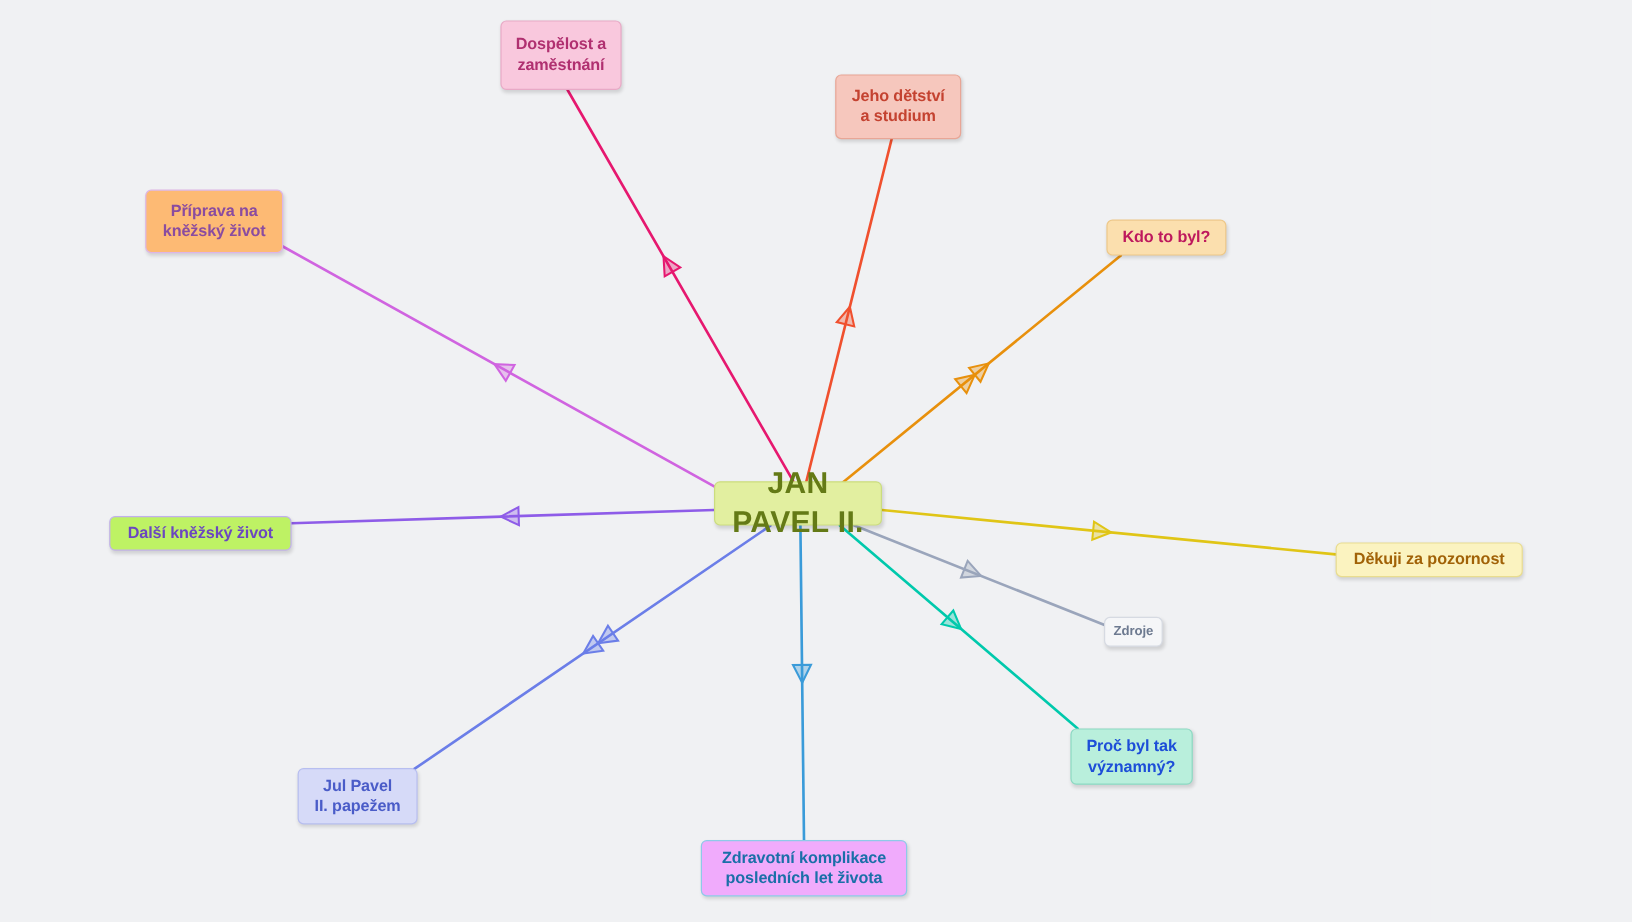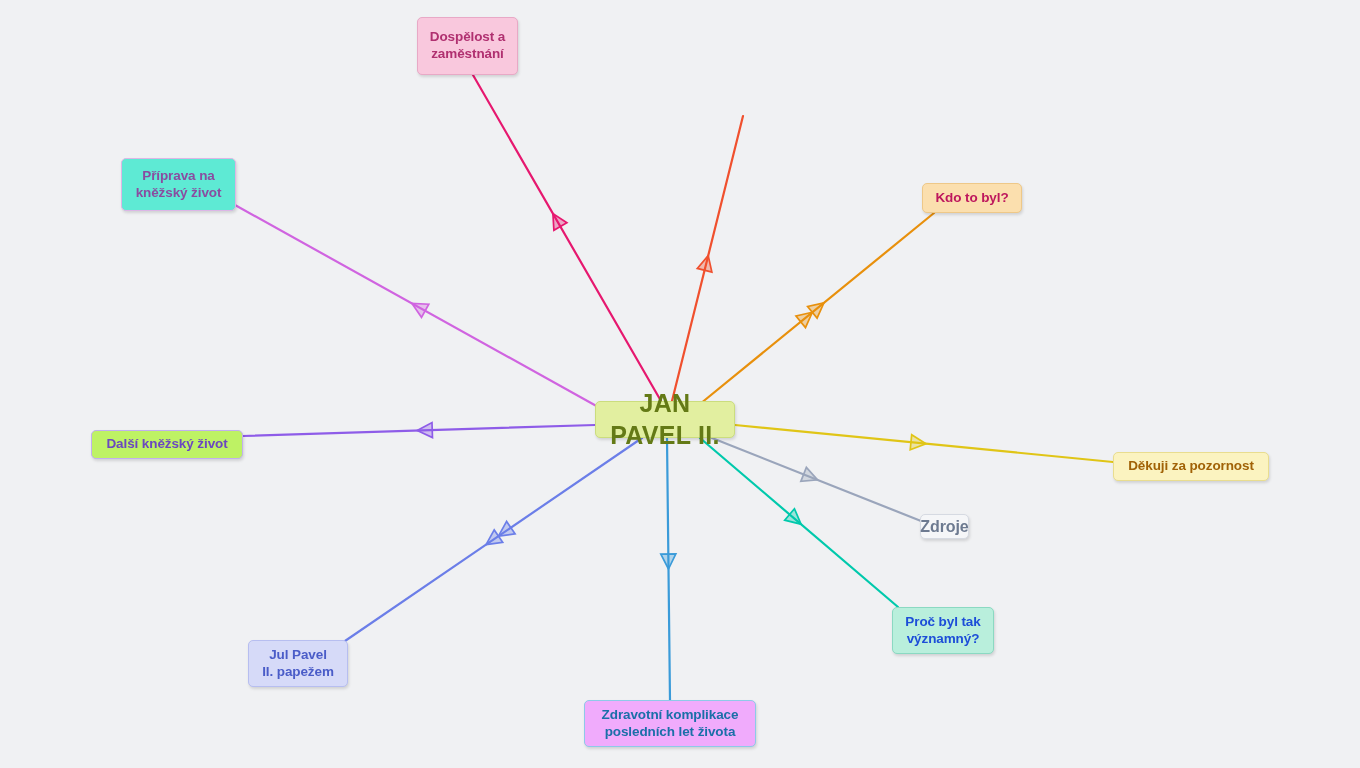--- a/index.html
+++ b/index.html
@@ -46,21 +46,21 @@
     letter-spacing: -0.1px;
   }
 
   .node-central {
     font-size: 25px;
     letter-spacing: 0.3px;
     font-weight: bold;
   }
 
   .node-small {
-    font-size: 16px;
+    font-size: 11px;
     font-weight: bold;
   }
 
   .node-normal {
     font-size: 13.5px;
   }
 </style>
 </head>
 <body>
 
@@ -87,24 +87,26 @@
       <polygon points="800.98,524.19 794.44,508.75 784.70,520.16" fill="#00c9ac" fill-opacity="0.35" stroke="#00c9ac" stroke-width="1.7" stroke-linejoin="miter"></polygon>
       <line x1="712" y1="438" x2="921" y2="521" stroke="#9aa5bb" stroke-width="2.2" stroke-linecap="round"></line>
       <polygon points="817.54,479.92 806.37,467.41 800.84,481.35" fill="#9aa5bb" fill-opacity="0.35" stroke="#9aa5bb" stroke-width="1.7" stroke-linejoin="miter"></polygon>
       <line x1="735" y1="425" x2="1113" y2="462" stroke="#e0c516" stroke-width="2.2" stroke-linecap="round"></line>
       <polygon points="925.89,443.69 911.69,434.76 910.23,449.69" fill="#e0c516" fill-opacity="0.35" stroke="#e0c516" stroke-width="1.7" stroke-linejoin="miter"></polygon>
     </svg>
 
   <div class="node node-normal" style="left: 417px; top: 17px; width: 101px; height: 58px; background: rgb(249, 200, 221); border-color: rgb(232, 169, 198); color: rgb(176, 48, 112);">Dospělost a
 zaměstnání</div>
 
+  <div class="node node-normal" style="left: 696px; top: 62px; width: 105px; height: 54px; background: rgb(246, 199, 189); border-color: rgb(232, 166, 150); color: rgb(196, 66, 48);">Jeho dětství
+a studium</div>
 
   <div class="node node-normal" style="left: 922px; top: 183px; width: 100px; height: 30px; background: rgb(251, 223, 174); border-color: rgb(238, 200, 136); color: #be185d;">Kdo to byl?</div>
 
-  <div class="node node-normal" style="left: 121px; top: 158px; width: 115px; height: 53px; background: #5eead4; border-color: rgb(221, 182, 230); color: rgb(138, 76, 160);">Příprava na
+  <div class="node node-normal" style="left: 121px; top: 158px; width: 115px; height: 53px; background: #fdba74; border-color: rgb(221, 182, 230); color: rgb(138, 76, 160);">Příprava na
 kněžský život</div>
 
   <div class="node node-normal" style="left: 91px; top: 430px; width: 152px; height: 29px; background: #bef264; border-color: rgb(194, 176, 237); color: rgb(107, 71, 192);">Další kněžský život</div>
 
   <div class="node node-normal" style="left: 248px; top: 640px; width: 100px; height: 47px; background: rgb(214, 218, 248); border-color: rgb(183, 190, 240); color: rgb(74, 92, 200);">Jul Pavel
 II. papežem</div>
 
   <div class="node node-normal" style="left: 584px; top: 700px; width: 172px; height: 47px; background: #f0abfc; border-color: rgb(142, 201, 232); color: rgb(26, 111, 168);">Zdravotní komplikace
 posledních let života</div>
 

